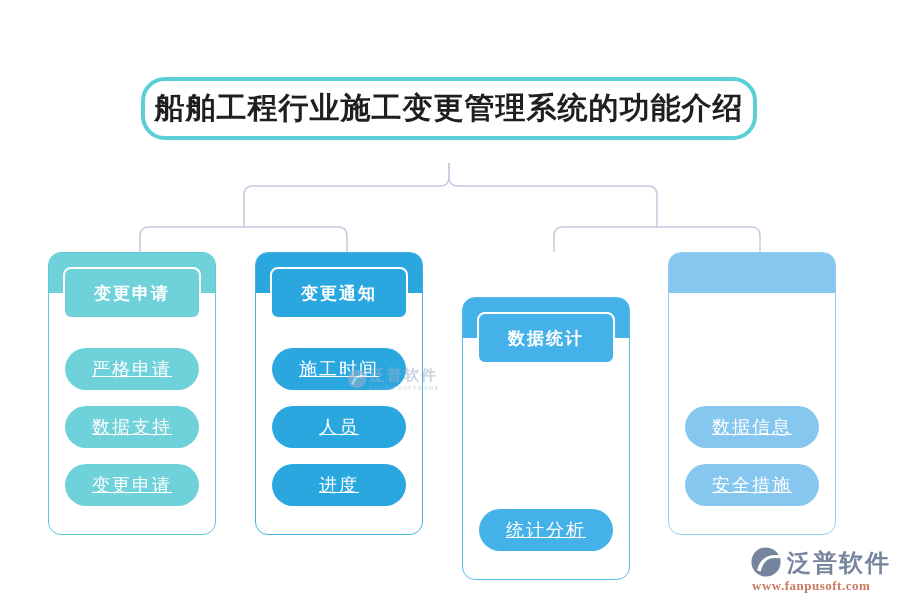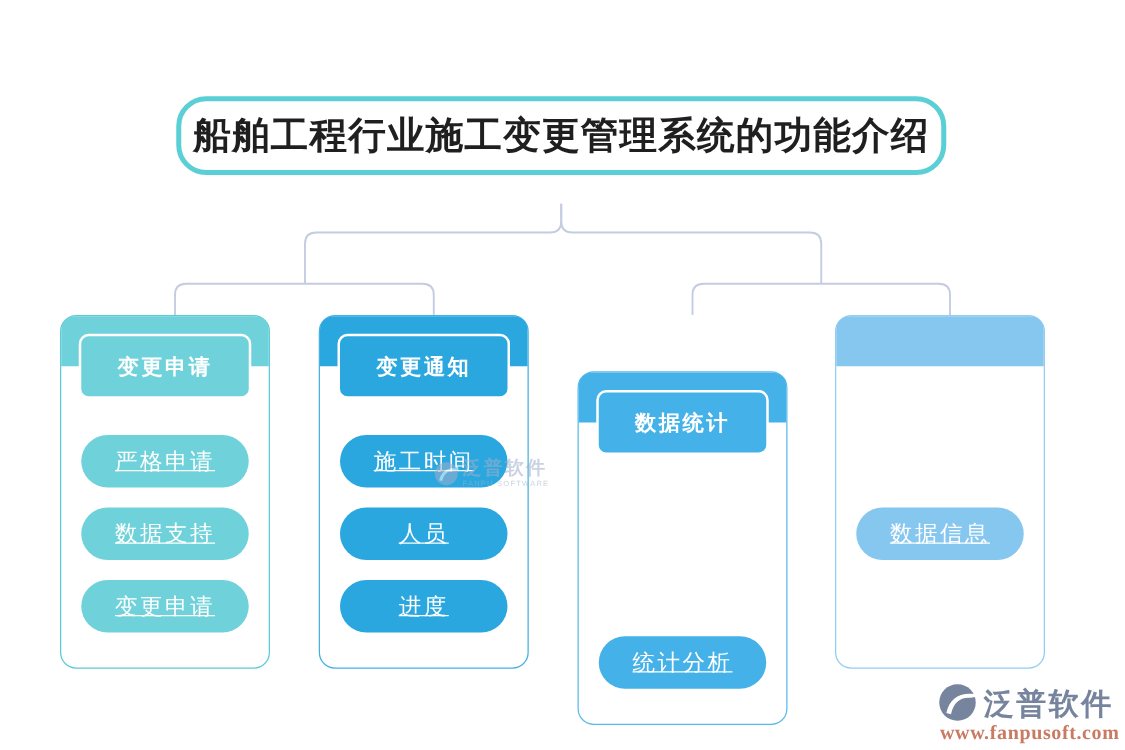--- a/index.html
+++ b/index.html
@@ -42,21 +42,21 @@
   .wm-text{display:flex;flex-direction:column;line-height:1}
   .wm-name{font-size:15px;font-weight:bold;letter-spacing:2px;white-space:nowrap}
   .wm-sub{font-size:6px;letter-spacing:1px;margin-top:3px;white-space:nowrap}
   .logo{position:absolute;left:750px;top:546px;width:142px;height:48px;z-index:2}
   .logo-icon{position:absolute;left:0;top:0;width:32px;height:32px;color:var(--logo-text,#76849D)}
   .logo-name{
     position:absolute;left:37px;top:1px;font-size:24px;font-weight:bold;white-space:nowrap;
     font-family:"Liberation Serif","DejaVu Serif",serif;color:var(--logo-text,#76849D);letter-spacing:2px;
   }
   .logo-url{
-    position:absolute;left:2px;top:32px;font-size:16px;font-weight:bold;white-space:nowrap;
+    position:absolute;left:2px;top:32px;font-size:13px;font-weight:bold;white-space:nowrap;
     color:var(--logo-url,#C97A62);font-family:"Liberation Serif","DejaVu Serif",serif;letter-spacing:.5px;
   }
 </style>
 </head>
 <body style="--title-border: #5BCFD6; --title-text: #1F1F1F; --connector: #C3CCE0; --logo-text: #76849D; --logo-url: #C97A62; --watermark: #9FB0C9;">
 
 <svg class="connectors" width="900" height="260" viewBox="0 0 900 260" aria-hidden="true">
   <path d="M449 163 V177 Q449 186 440 186 H253 Q244 186 244 195 V227" fill="none" stroke="currentColor" stroke-width="1.5"></path>
   <path d="M449 163 V177 Q449 186 458 186 H648 Q657 186 657 195 V227" fill="none" stroke="currentColor" stroke-width="1.5"></path>
   <path d="M140 252 V236 Q140 227 149 227 H338 Q347 227 347 236 V252" fill="none" stroke="currentColor" stroke-width="1.5"></path>
@@ -83,20 +83,21 @@
 
 <div class="card" style="left: 462px; margin-top: 45px; --c: #44B2E8; --bd: #5ABBEB;">
   <div class="band"></div>
   <div class="hdr">数据统计</div>
   <div class="pill p2">统计分析</div>
 </div>
 
 <div class="card" style="left: 668px; --c: #86C7F0; --bd: #93CDF2;">
   <div class="band"></div>
   <div class="pill p1">数据信息</div>
+  <div class="pill p2">安全措施</div>
 </div>
 
 <div class="watermark">
   <svg class="wm-icon" viewBox="0 0 34 34" aria-hidden="true">
     <path fill="currentColor" d="M17 1.5c8.6 0 15.5 6.9 15.5 15.5S25.6 32.5 17 32.5 1.5 25.6 1.5 17 8.4 1.5 17 1.5z"></path>
     <path fill="#fff" d="M7.5 26C10 14.5 18 8.5 30.5 9.8l2.5-4.3 1 6.5-5.5 1C19.5 12 13.5 17 11.5 27z"></path>
   </svg>
   <div class="wm-text">
     <span class="wm-name">泛普软件</span>
     <span class="wm-sub">FANPU SOFTWARE</span>

